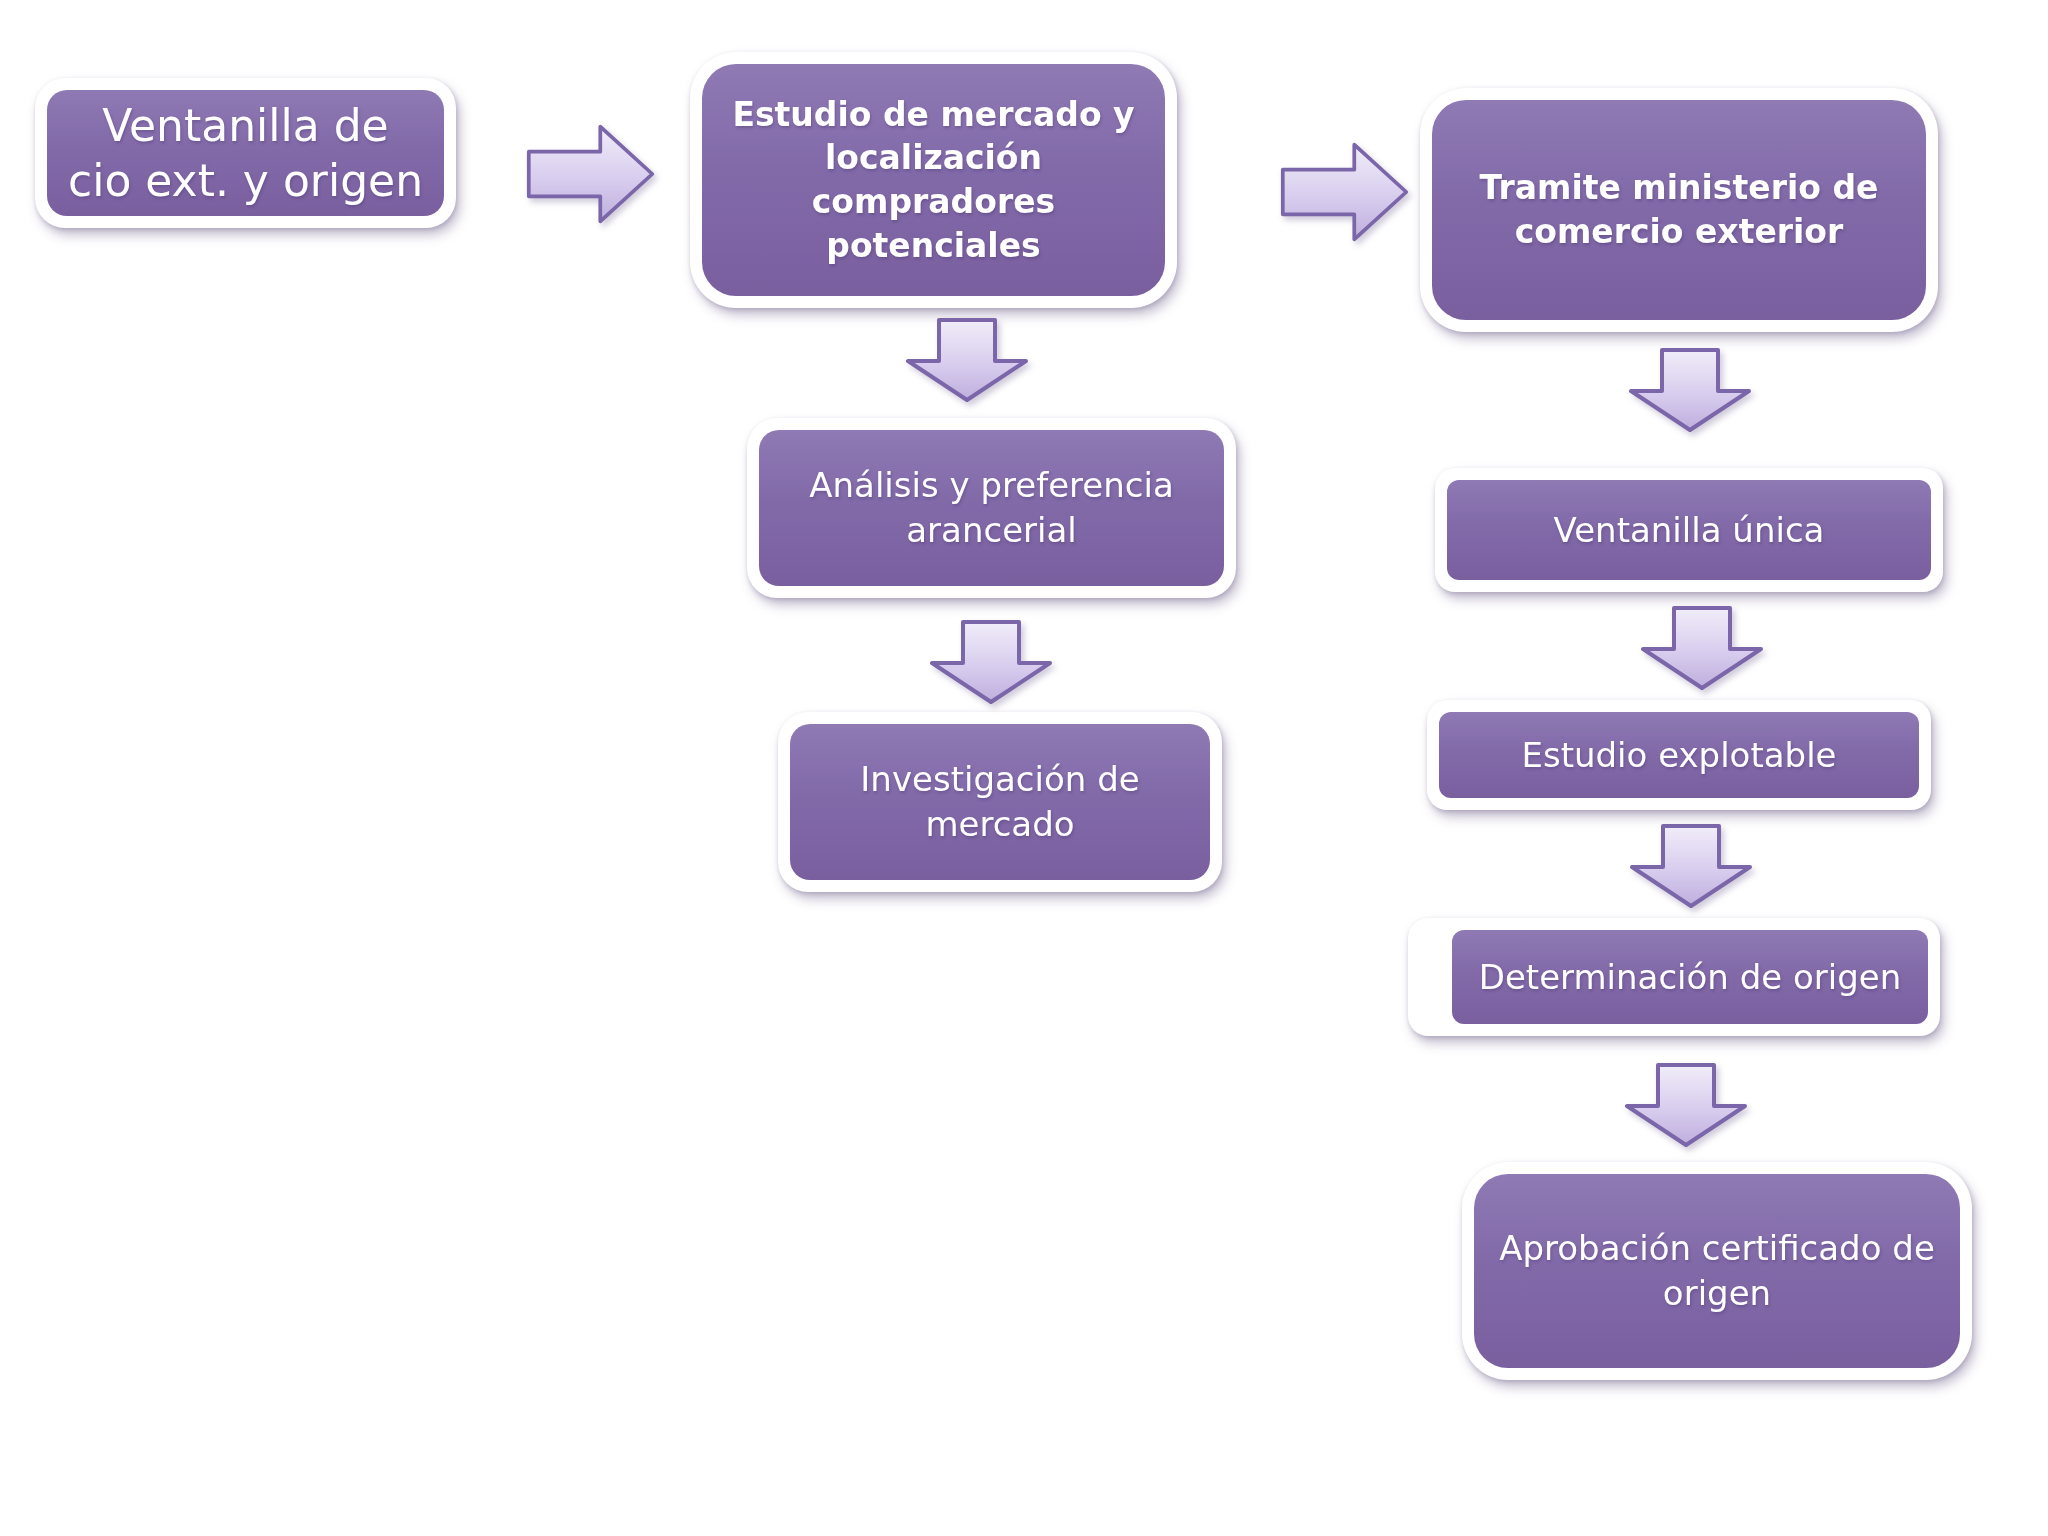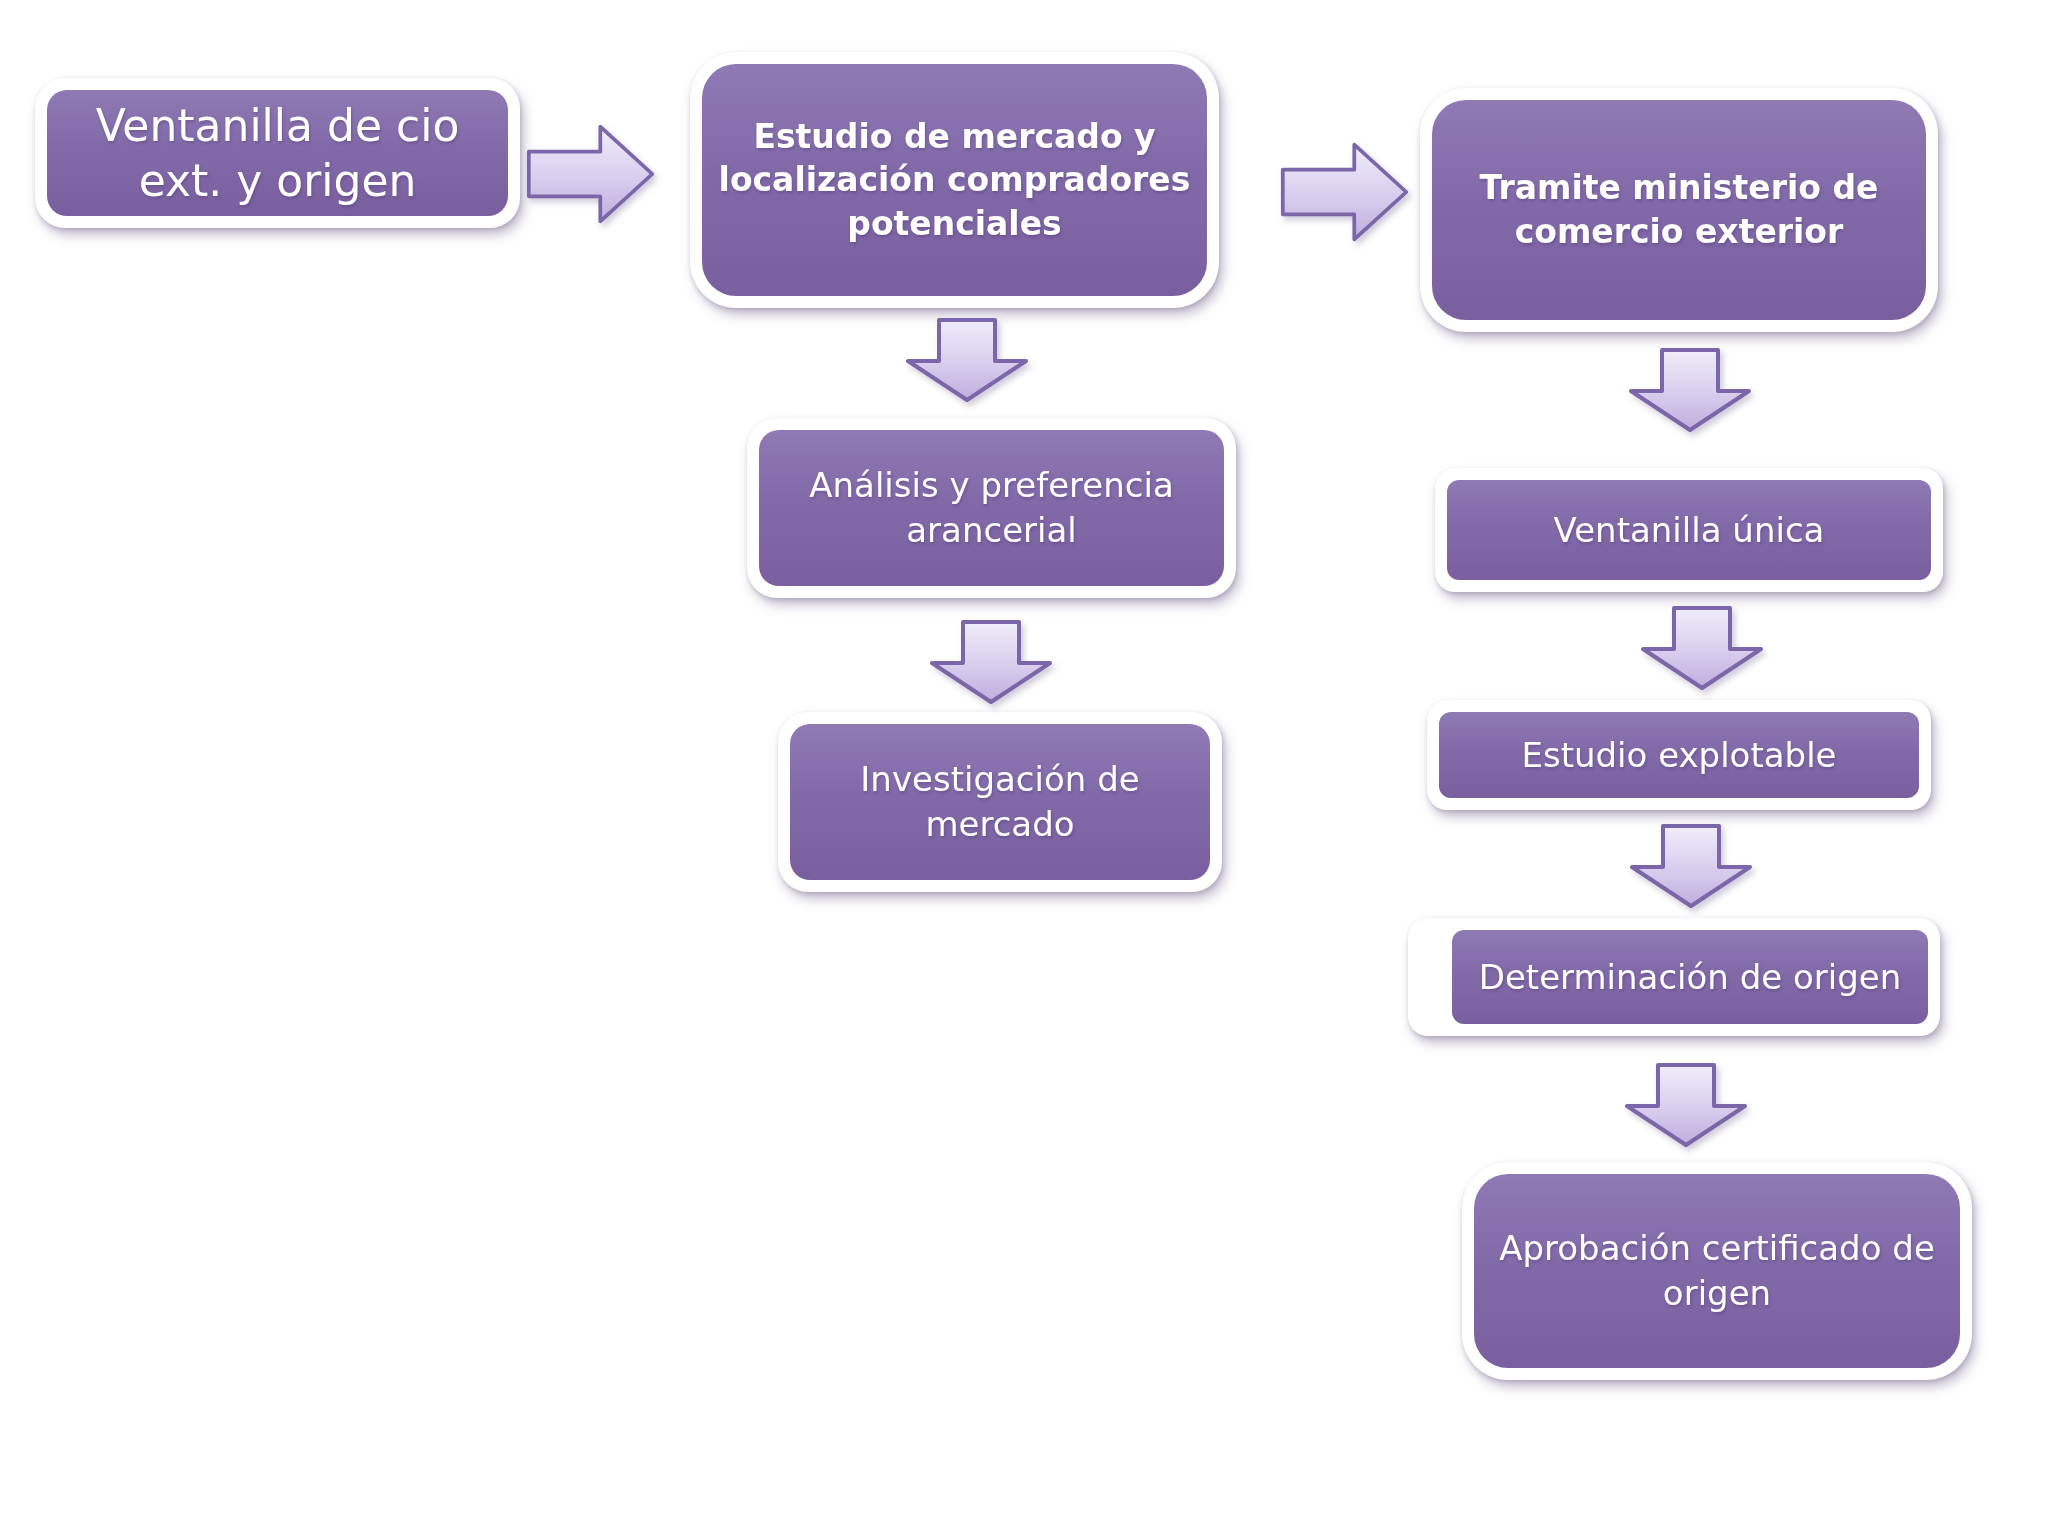--- a/index.html
+++ b/index.html
@@ -43,25 +43,25 @@
     text-shadow: 1px 2px 3px rgba(70, 50, 105, 0.35);
   }
   .node.round-lg { border-radius: 46px; }
   .node.round-lg .node-inner { border-radius: 34px; }
   .node.round-sm { border-radius: 20px; }
   .node.round-sm .node-inner { border-radius: 12px; }
 
   .bold { font-weight: bold; font-size: 33px; }
 
   
-  #node-ventanilla            { left: 35px;   top: 78px;   width: 485px; height: 150px; padding-left: 12px; }
+  #node-ventanilla            { left: 35px;   top: 78px;   width: 421px; height: 150px; padding-left: 12px; }
   #node-ventanilla .node-label{ font-size: 44px; line-height: 1.25; }
   #node-ventanilla .node-inner{ padding: 0 18px; }
 
-  #node-estudio               { left: 690px;  top: 52px;   width: 529px; height: 256px; justify-content: flex-end; }
+  #node-estudio               { left: 690px;  top: 52px;   width: 487px; height: 256px; justify-content: flex-end; }
   #node-estudio .node-inner   { padding: 0 16px; }
 
   #node-tramite               { left: 1420px; top: 88px;   width: 518px; height: 244px; }
   #node-tramite .node-inner   { padding: 0 15px; }
 
   #node-analisis              { left: 747px;  top: 418px;  width: 489px; height: 180px; }
   #node-analisis .node-inner  { padding: 0 15px; }
 
   #node-investigacion         { left: 778px;  top: 712px;  width: 444px; height: 180px; }
   #node-investigacion .node-inner { padding: 0 20px; }

